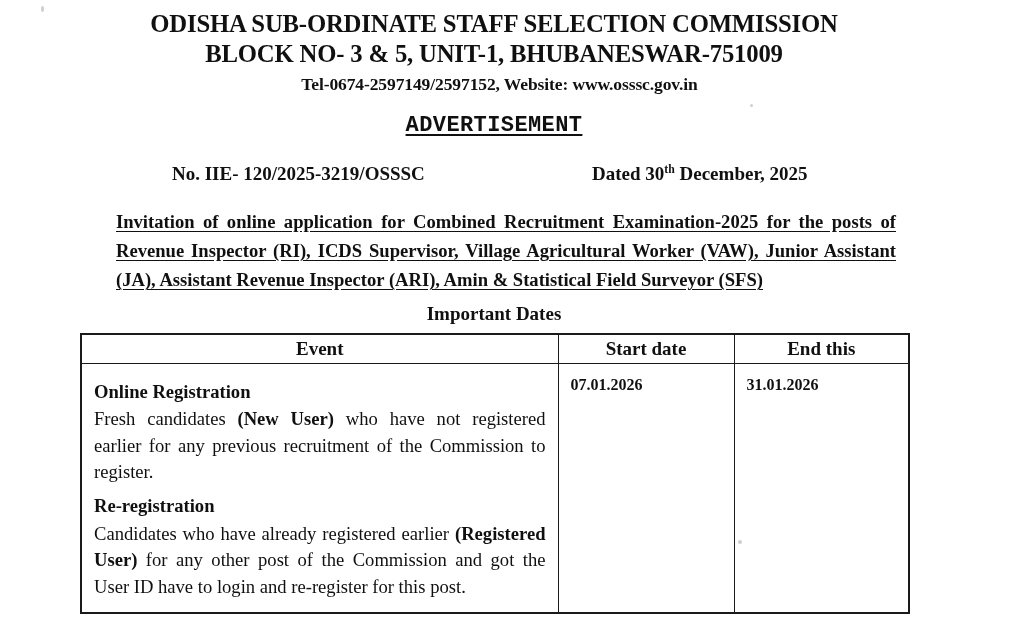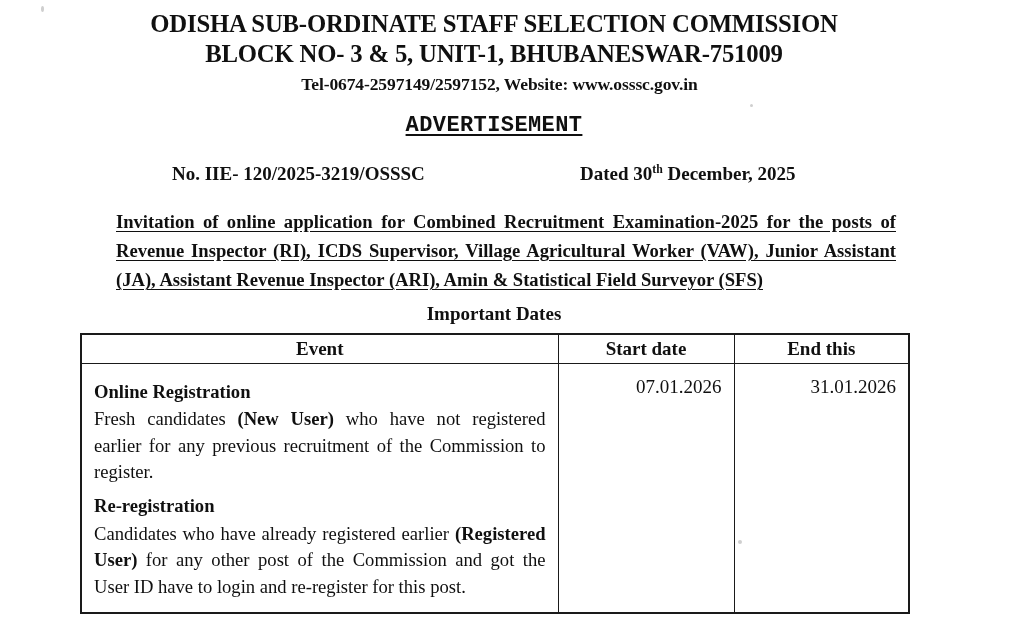--- a/index.html
+++ b/index.html
@@ -75,21 +75,21 @@
     font-weight: bold;
   }
   .ref-no {
     position: absolute;
     left: 172px;
     top: 0;
     white-space: nowrap;
   }
   .ref-date {
     position: absolute;
-    left: 580px;
+    left: 592px;
     top: 0;
     white-space: nowrap;
   }
   .ref-date sup {
     font-size: 0.62em;
     vertical-align: super;
     line-height: 0;
   }
 
   
@@ -142,24 +142,24 @@
     font-weight: bold;
     height: 28px;
     line-height: 28px;
     padding: 0 12px;
     vertical-align: middle;
   }
   td.event-cell {
     padding: 3px 7px 4px 7px;
   }
   td.date-cell {
-    text-align: right;
+    text-align: left;
     vertical-align: middle;
-    font-size: 19px;
-    font-weight: normal;
+    font-size: 16px;
+    font-weight: bold;
   }
 
   .sub-head {
     font-size: 18.6px;
     font-weight: bold;
     line-height: 1.42;
     margin: 3px 0 1px 0;
   }
   .sub-body {
     font-size: 18.6px;

